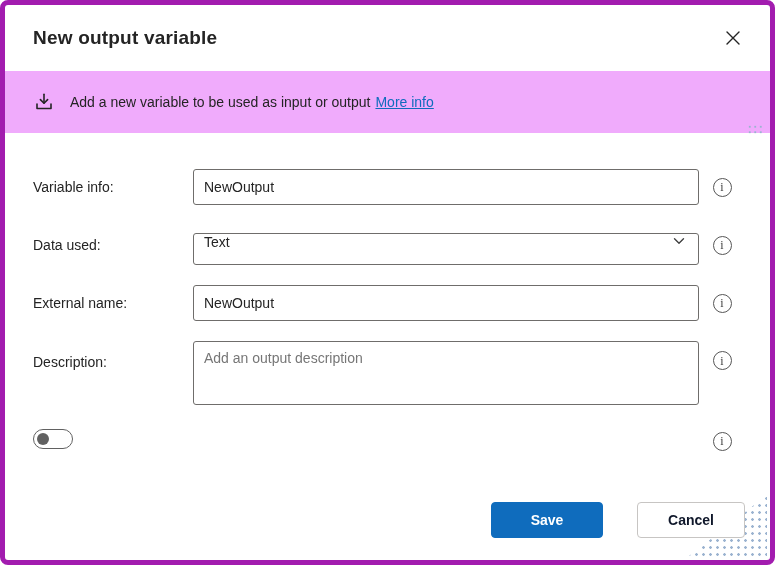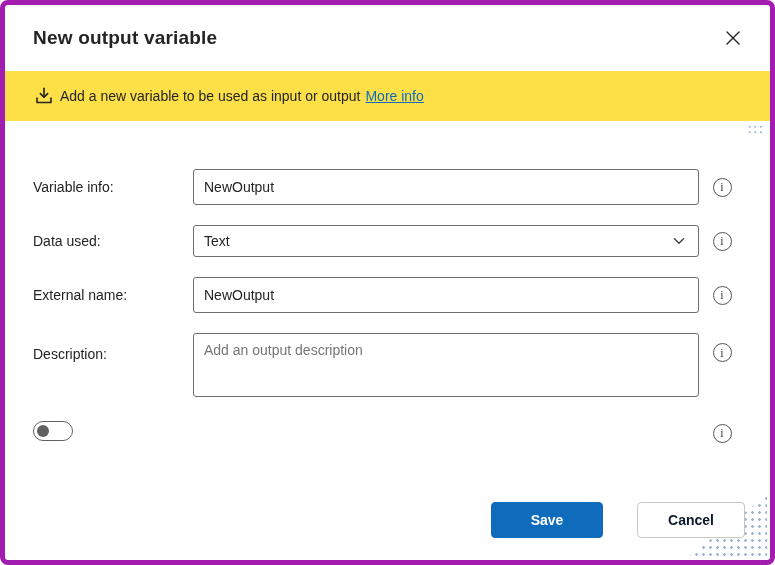--- a/index.html
+++ b/index.html
@@ -9,39 +9,39 @@
   .dialog { position: relative; width: 775px; height: 565px; background: #fff;
             border: 5px solid #a21caf; border-radius: 8px; overflow: hidden; }
 
   .header { position: absolute; top: 0; left: 0; right: 0; height: 66px;
             display: flex; align-items: center; justify-content: space-between;
             padding: 0 20px 0 28px; }
   .title { font-size: 19px; font-weight: 700; letter-spacing: .2px; }
   .close-btn { width: 34px; height: 34px; display: flex; align-items: center; justify-content: center;
                background: transparent; border: none; cursor: pointer; border-radius: 4px; }
 
-  .banner { position: absolute; top: 66px; left: 0; right: 0; height: 50px; background: #fde047;
-            display: flex; align-items: center; padding: 0 28px; gap: 5px; }
+  .banner { position: absolute; top: 66px; left: 0; right: 0; height: 62px; background: #f0abfc;
+            display: flex; align-items: center; padding: 0 28px; gap: 15px; }
   .banner-text { font-size: 14px; }
   .banner a { color: #0F6CBD; text-decoration: underline; margin-left: 5px; font-size: 14px; cursor: pointer; }
 
   .form { position: absolute; top: 116px; left: 0; right: 0; padding: 48px 38px 0 28px; }
   .row { display: flex; align-items: center; margin-bottom: 20px; }
   .row.top { align-items: flex-start; }
   .lbl { flex: none; width: 160px; font-size: 14px; color: #242424; }
   .row.top .lbl { padding-top: 13px; }
   .field { flex: 1; min-width: 0; }
   .info-wrap { flex: none; width: 20px; margin-left: 13px; display: flex; justify-content: center; }
   .row.top .info-wrap { padding-top: 10px; }
 
   input.text, .combo, textarea.desc { width: 100%; border: 1px solid #6f6d6b; border-radius: 3px;
             background: #fff; font-family: inherit; font-size: 14px; color: #242424; }
   input.text { height: 32px; padding: 17px 10px; }
-  .combo { height: 32px; display: flex; align-items: center; justify-content: space-between;
-           padding: 0 12px 0 10px; cursor: pointer; }
+  .combo { height: 32px; display: flex; align-items: flex-start; justify-content: space-between;
+           padding: 0 12px 0 10px; cursor: pointer; margin-top: 8px; }
   textarea.desc { height: 64px; padding: 8px 10px; resize: none; }
   textarea.desc::placeholder { color: #767676; }
 
   .info-icon { width: 19px; height: 19px; border: 1.4px solid #565656; border-radius: 50%;
                color: #3b3b3b; font-size: 12px; line-height: 1; display: flex; align-items: center;
                justify-content: center; font-family: "Liberation Serif", serif; cursor: default; }
 
   .toggle { position: relative; width: 40px; height: 20px; border: 1px solid #616161;
             border-radius: 10px; background: #fff; cursor: pointer; display: inline-block; }
   .toggle .knob { position: absolute; top: 3px; left: 3px; width: 12px; height: 12px;

